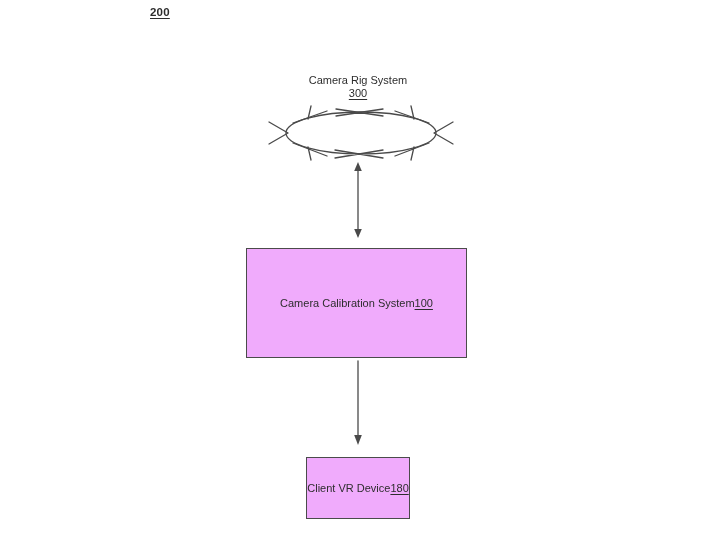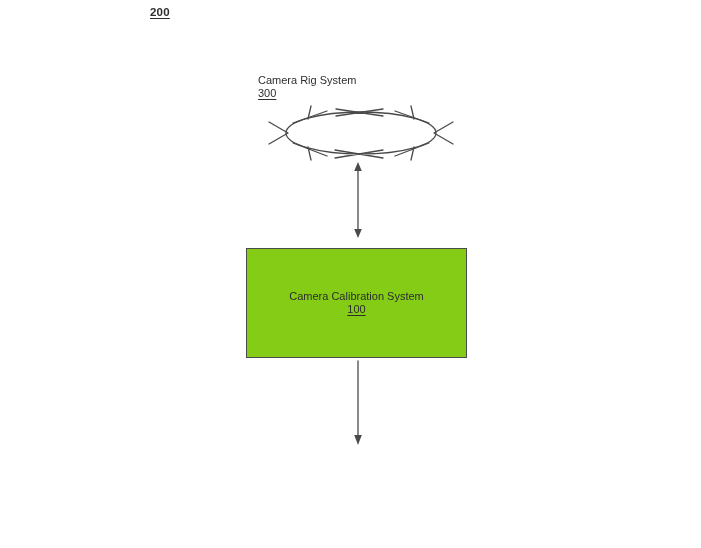--- a/index.html
+++ b/index.html
@@ -20,40 +20,41 @@
   .fig-ref {
     left: 150px;
     top: 6px;
     font-size: 11.5px;
     font-weight: 600;
     text-decoration: underline;
     text-underline-offset: 2px;
     letter-spacing: 0.2px;
   }
   .node-label {
+    text-align: center;
     font-size: 11px;
     line-height: 13px;
   }
   .rig-label {
     left: 258px;
     top: 74px;
     width: 200px;
   }
   .ref-num {
     text-decoration: underline;
     text-underline-offset: 2px;
   }
   .diagram-box {
     border: 1.5px solid #4b4b4b;
     box-sizing: border-box;
     display: flex;
-    flex-direction: column;
+    flex-direction: row;
     align-items: center;
     justify-content: center;
-    background: #84cc16;
+    background: #f0abfc;
   }
   .calibration-box {
     left: 246px;
     top: 248px;
     width: 221px;
     height: 110px;
   }
   .client-box {
     left: 306px;
     top: 457px;
@@ -121,14 +122,18 @@
       <line class="stroke" x1="358" y1="361" x2="358" y2="437"></line>
       <polygon class="fillhead" points="358,445 354.2,435 361.8,435"></polygon>
     </g>
   </svg>
 
   <div class="abs diagram-box calibration-box node-label">
     <div>Camera Calibration System</div>
     <div class="ref-num">100</div>
   </div>
 
+  <div class="abs diagram-box client-box node-label">
+    <div>Client VR Device</div>
+    <div class="ref-num">180</div>
+  </div>
 
 </div>
 
 </body></html>

